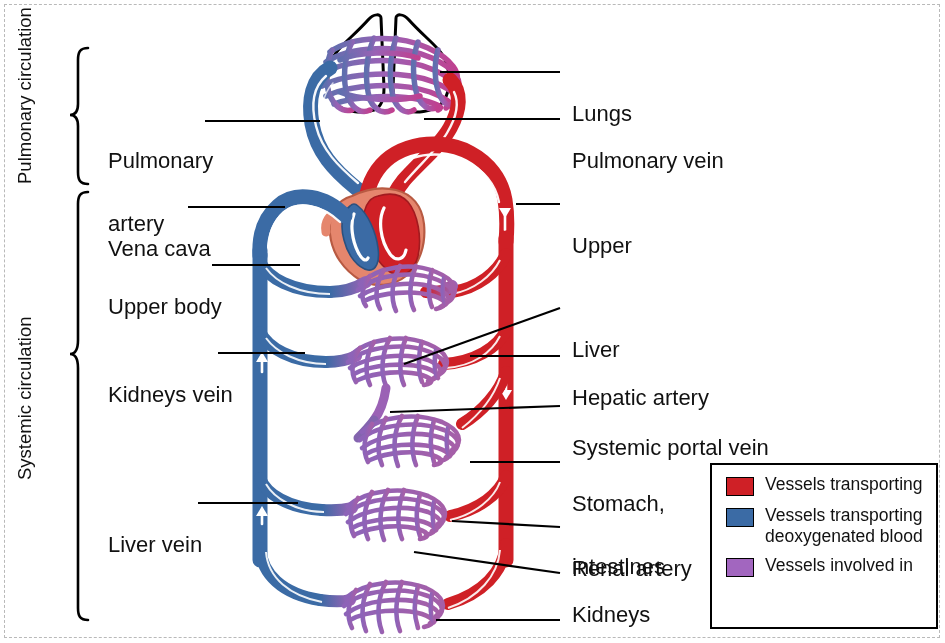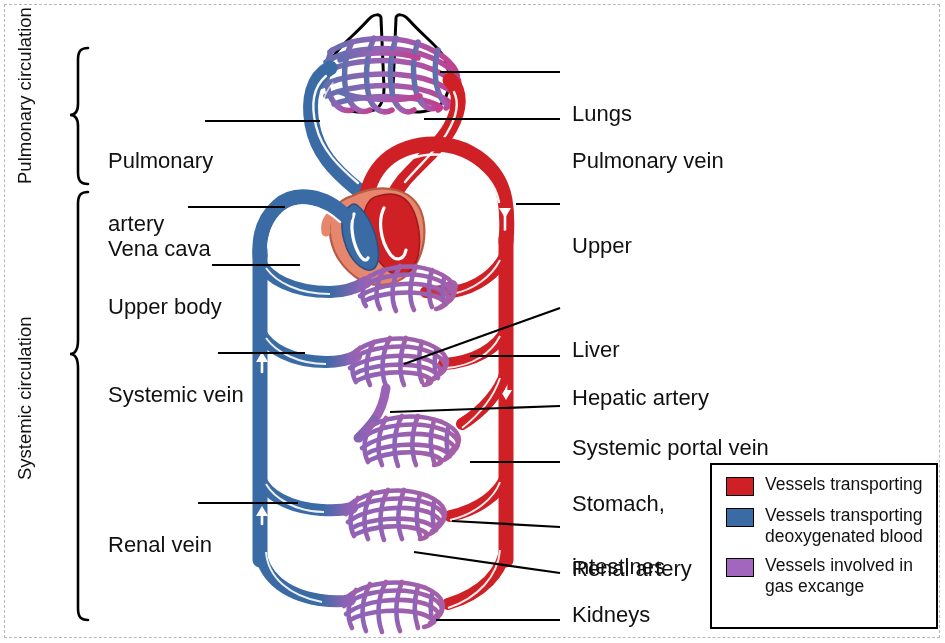--- a/index.html
+++ b/index.html
@@ -268,24 +268,24 @@
     <div>Pulmonary</div>
     <div>artery</div>
   </div>
   <div class="lbl l" style="left:108px;top:196px;">
     <div>Vena cava</div>
   </div>
   <div class="lbl l" style="left:108px;top:254px;">
     <div>Upper body</div>
   </div>
   <div class="lbl l" style="left:108px;top:342px;">
-    <div>Systemic vein</div>
+    <div>Kidneys vein</div>
   </div>
   <div class="lbl l" style="left:108px;top:492px;">
-    <div>Renal vein</div>
+    <div>Liver vein</div>
   </div>
 
   <div class="lbl r" style="left:572px;top:61px;">
     <div>Lungs</div>
   </div>
   <div class="lbl r" style="left:572px;top:108px;">
     <div>Pulmonary vein</div>
   </div>
   <div class="lbl r" style="left:572px;top:193px;">
     <div>Upper</div>
@@ -324,18 +324,17 @@
       <div class="leg-sw" style="background:#3b6ba5;"></div>
       <div class="leg-tx">
         <div>Vessels transporting</div>
         <div>deoxygenated blood</div>
       </div>
     </div>
     <div class="leg-row">
       <div class="leg-sw" style="background:#a266bf;"></div>
       <div class="leg-tx">
         <div>Vessels involved in</div>
-        <div>gas excange</div>
       </div>
     </div>
   </div>
 
 </div>
 
 </body></html>

